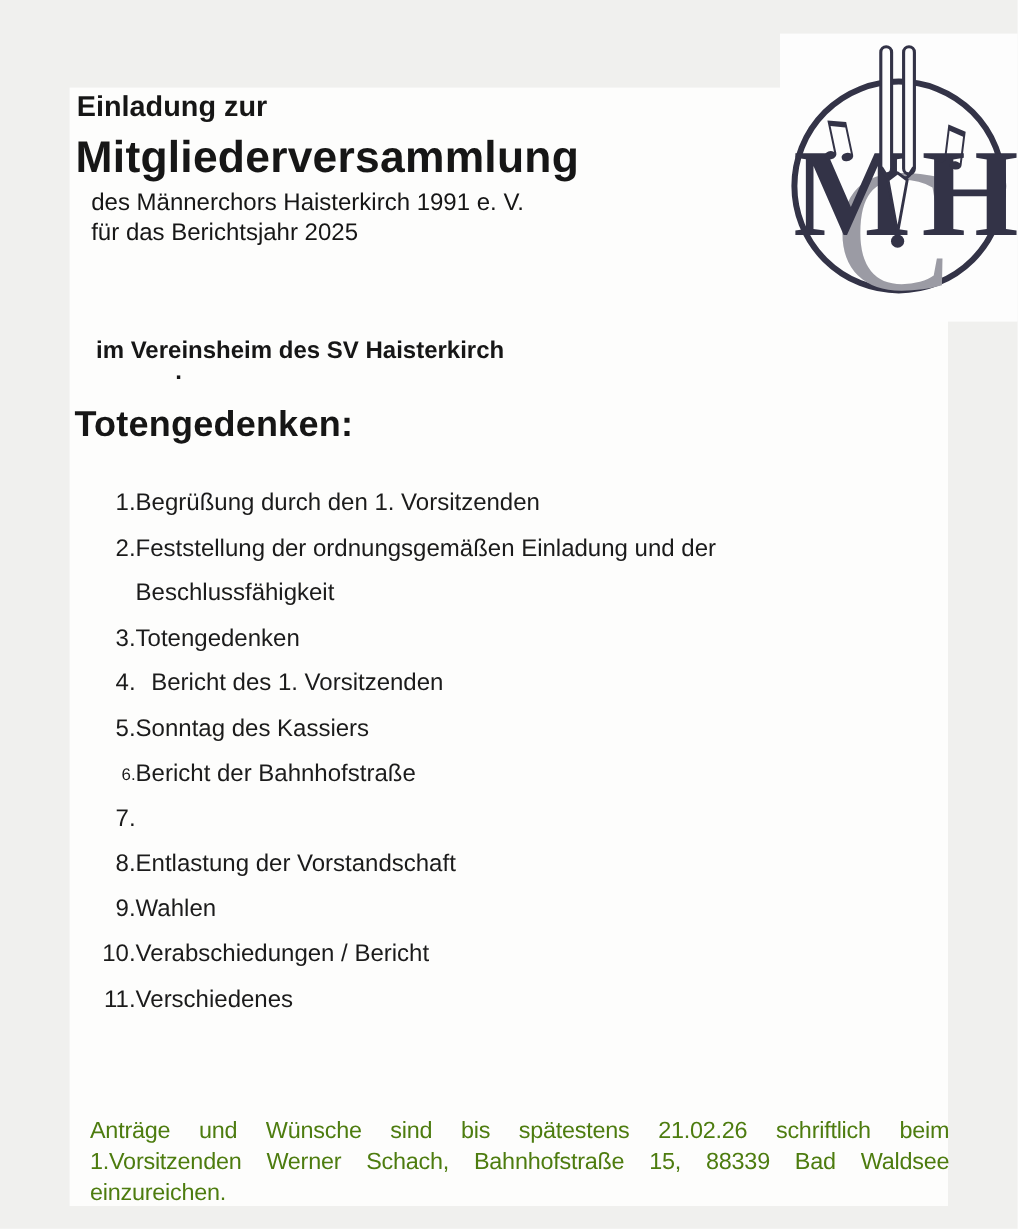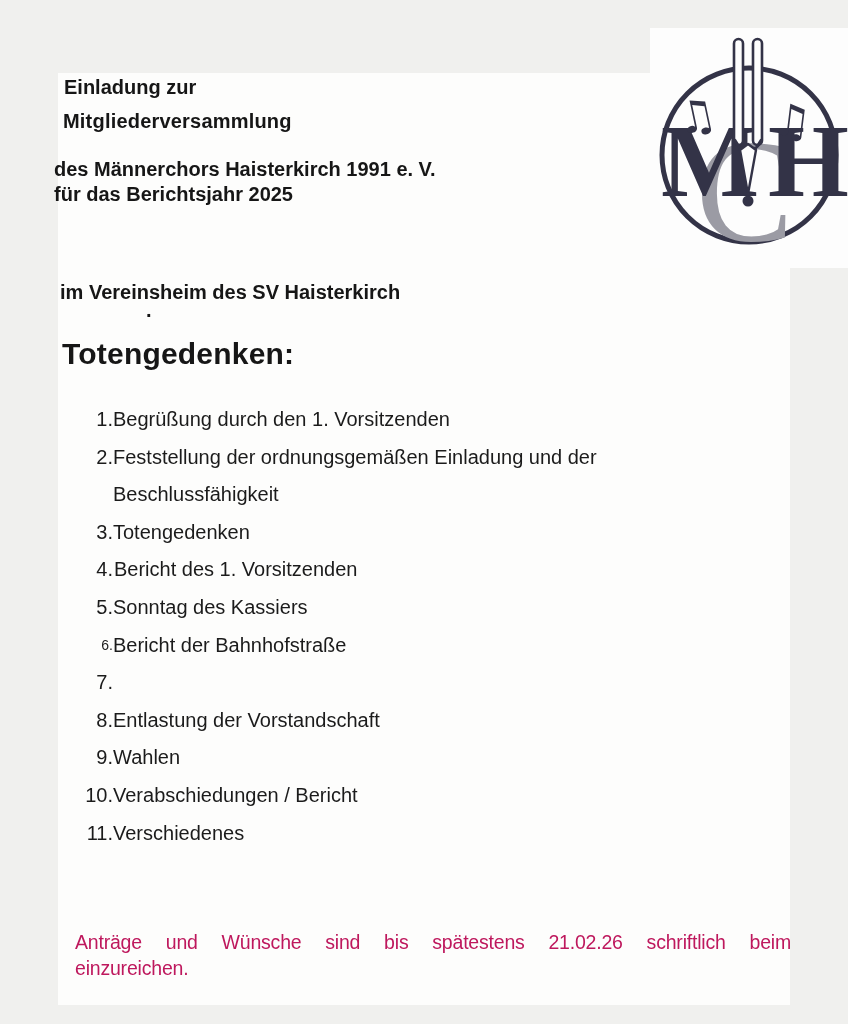--- a/index.html
+++ b/index.html
@@ -17,43 +17,43 @@
     position: absolute; left: 58px; top: 73px; width: 732px; height: 932px;
     background: #fdfdfc;
   }
   .logo-box {
     position: absolute; left: 650px; top: 28px; width: 198px; height: 240px;
     background: #fdfdfd;
   }
 
   .abs { position: absolute; white-space: nowrap; }
 
-  .intro      { left: 64px;  top: 76px;  font-size: 20px; font-weight: bold; }
-  .title      { left: 63px;  top: 110px; font-size: 20px; font-weight: bold; letter-spacing: 0.2px; }
-  .sub-block  { left: 54px;  top: 157px; font-size: 20px; font-weight: bold; line-height: 24.5px; }
+  .intro      { left: 64px;  top: 76px;  font-size: 24px; font-weight: bold; }
+  .title      { left: 63px;  top: 110px; font-size: 37px; font-weight: bold; letter-spacing: 0.2px; }
+  .sub-block  { left: 76px;  top: 157px; font-size: 20px; font-weight: normal; line-height: 24.5px; }
   .date-line  { left: 63px;  top: 227px; font-size: 27.5px; font-weight: bold; }
-  .loc-line   { left: 60px;  top: 281px; font-size: 20px; font-weight: bold; }
+  .loc-line   { left: 80px;  top: 281px; font-size: 20px; font-weight: bold; }
   .stray-dot  { left: 146px; top: 299px; font-size: 20px; font-weight: bold; }
   .agenda-hd  { left: 62px;  top: 337px; font-size: 30px; font-weight: bold; letter-spacing: 0.2px; }
 
   .agenda-list {
     position: absolute; left: 76px; top: 401px; width: 610px;
     font-size: 20px; color: #1b1b1b;
   }
   .agenda-row { display: flex; align-items: flex-start; line-height: 37.6px; }
   .agenda-num {
     width: 37px; min-width: 37px; text-align: right; padding-right: 0;
   }
   .agenda-num.small { font-size: 14px; line-height: 37.6px; }
   .agenda-text { white-space: normal; max-width: 548px; }
-  .agenda-text.indent-extra { margin-left: 1px; }
+  .agenda-text.indent-extra { margin-left: 13px; }
 
   .footer-block {
     position: absolute; left: 75px; top: 929px; width: 716px;
-    font-size: 19.5px; line-height: 26px; letter-spacing: -0.2px; color: #be185d;
+    font-size: 19.5px; line-height: 26px; letter-spacing: -0.2px; color: #4d7c0f;
   }
   .footer-line { text-align: justify; }
   .footer-line.justify-full { text-align-last: justify; }
 
   .logo-svg { position: absolute; left: 650px; top: 28px; width: 198px; height: 240px; }
   .serif-dark { font-family: "Liberation Serif", serif; font-weight: bold; }
   .serif-gray { font-family: "Liberation Serif", serif; font-weight: normal; }
   .note-glyph { font-family: "DejaVu Sans", sans-serif; }
 </style>
 </head>
@@ -139,16 +139,17 @@
       <span class="agenda-text">Verabschiedungen / Bericht</span>
     </div>
     <div class="agenda-row">
       <span class="agenda-num">11.</span>
       <span class="agenda-text">Verschiedenes</span>
     </div>
   </div>
 
   <div class="footer-block">
     <div class="footer-line justify-full">Anträge und Wünsche sind bis spätestens 21.02.26 schriftlich beim</div>
+    <div class="footer-line justify-full">1.Vorsitzenden Werner Schach, Bahnhofstraße 15, 88339 Bad Waldsee</div>
     <div class="footer-line">einzureichen.</div>
   </div>
 
 </div>
 
 </body></html>

